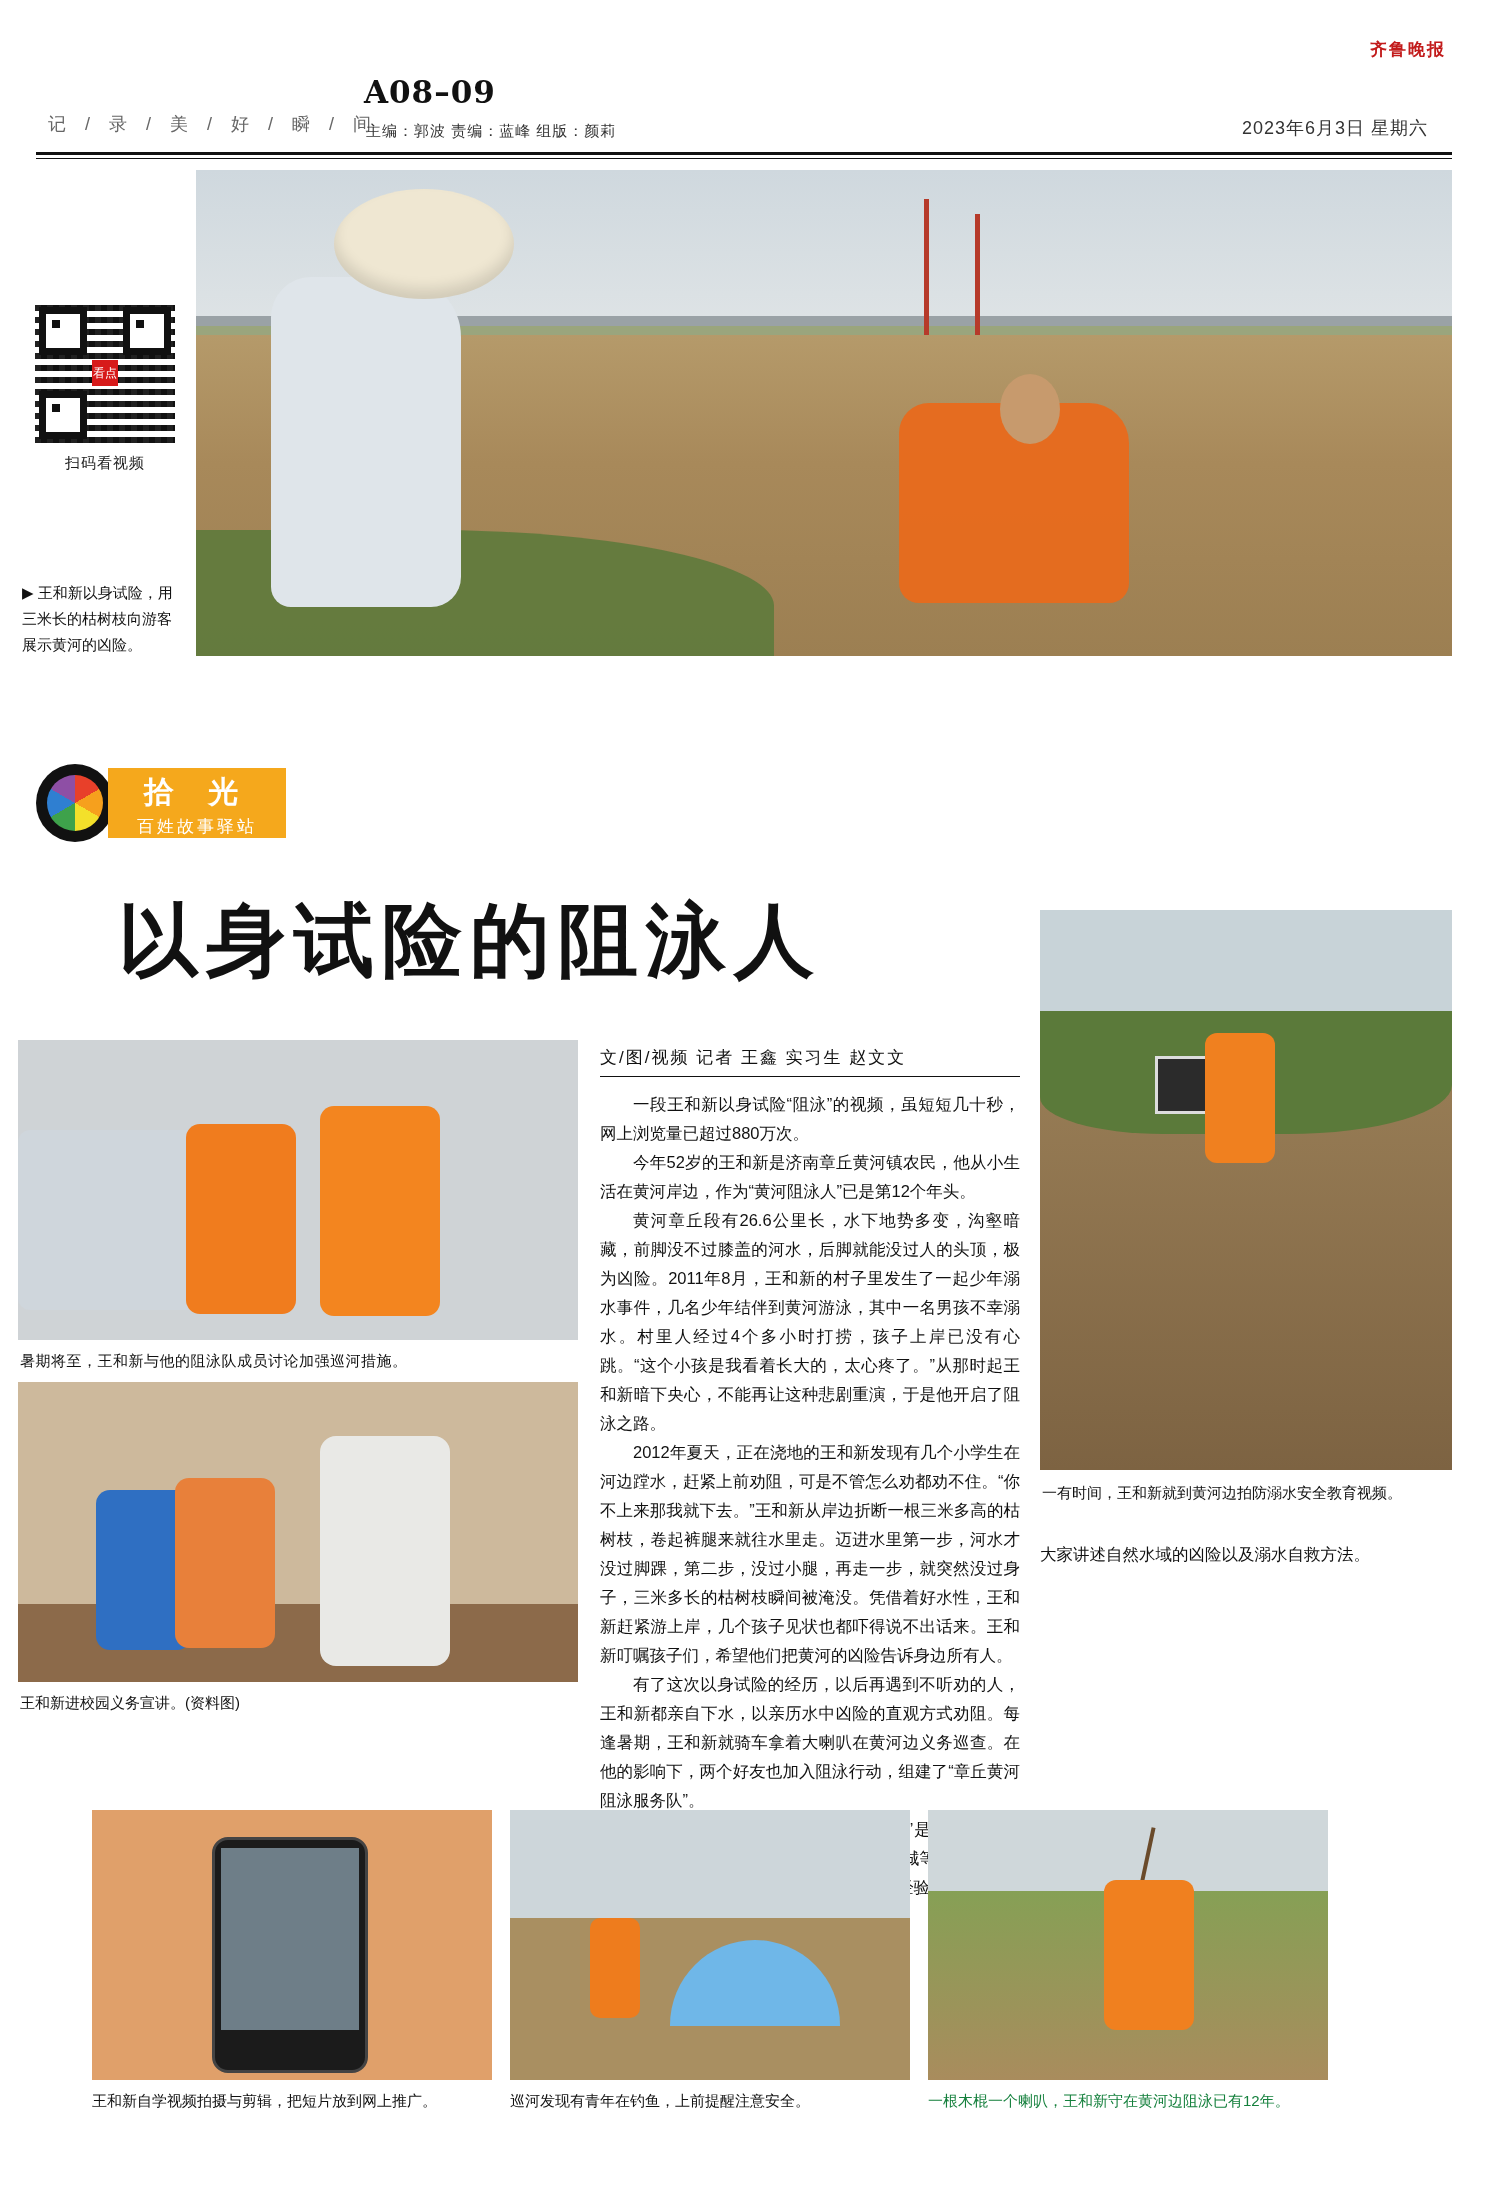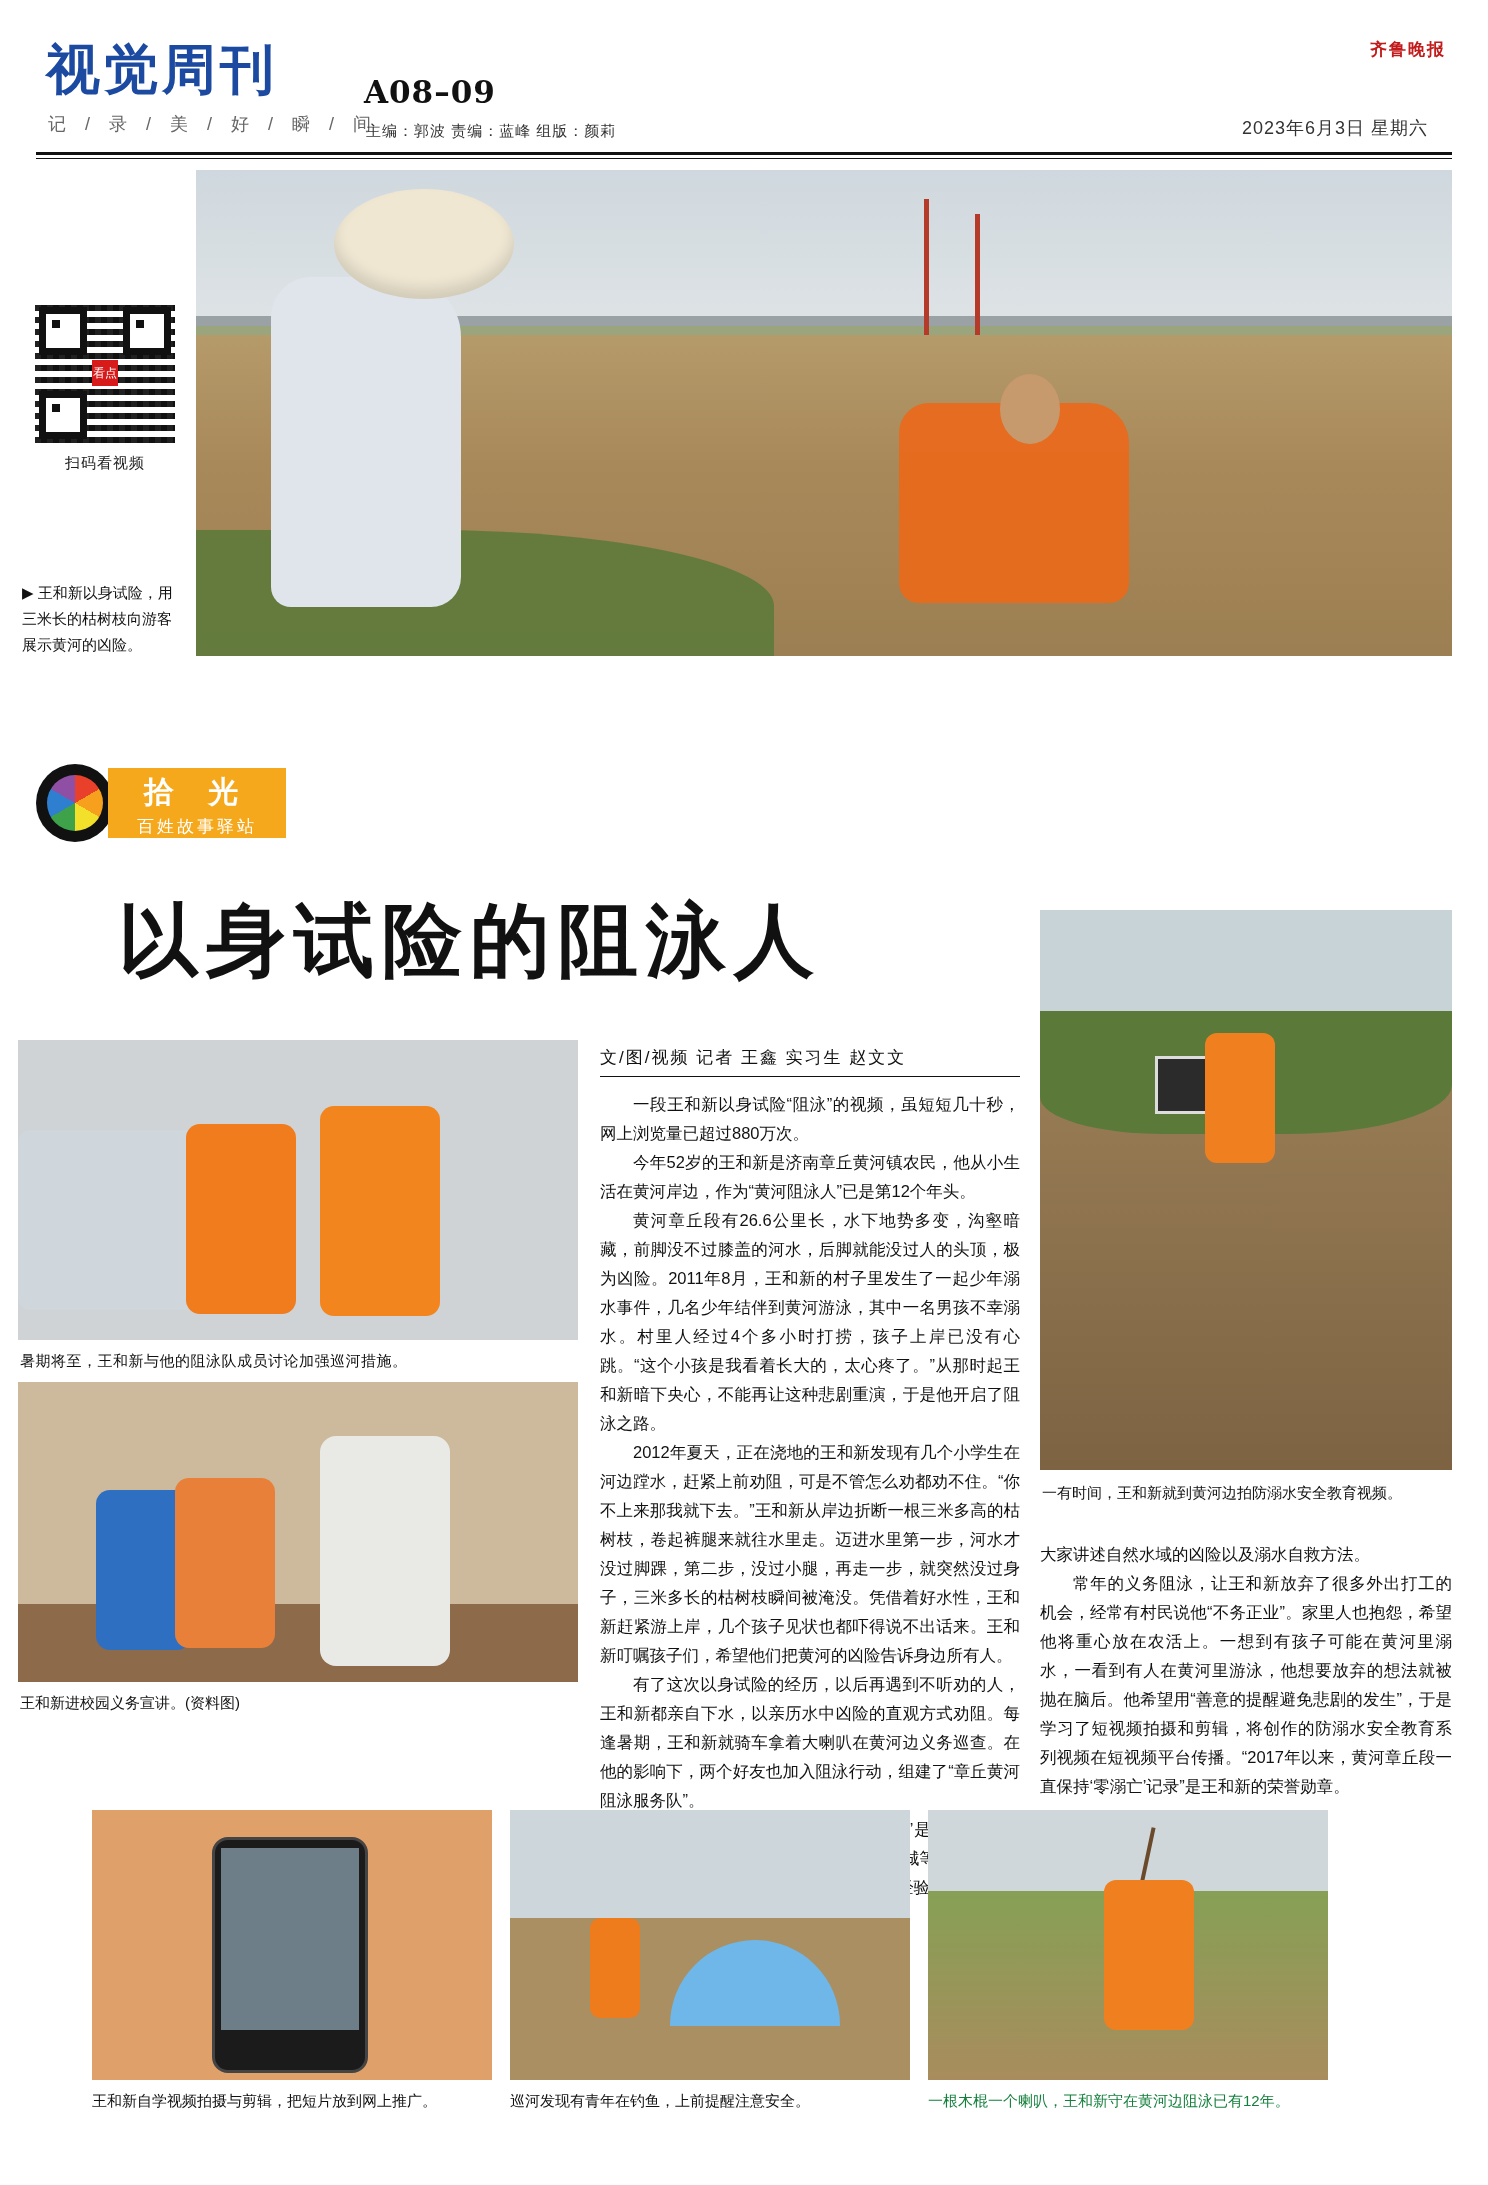--- a/index.html
+++ b/index.html
@@ -112,21 +112,20 @@
   .ph-f .man4{position:absolute;left:44%;top:26%;width:90px;height:150px;background:#f0801f;border-radius:12px;}
   .ph-f .stick{position:absolute;left:52%;top:6%;width:4px;height:150px;background:#6a4a2a;transform:rotate(12deg);}
   .cap-f{position:absolute;left:928px;top:2092px;width:420px;font-size:15px;color:#15803d;}
 </style>
 </head>
 <body>
 
 <div class="page">
 
   <div class="masthead">
-    <div class="mh-title">视觉周刊</div>
     <div class="mh-sub">记 / 录 / 美 / 好 / 瞬 / 间</div>
     <div class="mh-page">A08–09</div>
     <div class="mh-credits">主编：郭波   责编：蓝峰   组版：颜莉</div>
     <div class="mh-brand">齐鲁晚报</div>
     <div class="mh-date">2023年6月3日   星期六</div>
   </div>
   <div class="rule"></div>
   <div class="rule2"></div>
 
   <div class="qr-wrap">
@@ -205,21 +204,20 @@
     <div class="sky2"></div>
     <div class="cliff"></div>
     <div class="grass2"></div>
     <div class="screen"></div>
     <div class="man"></div>
   </div>
   <div class="cap-c">一有时间，王和新就到黄河边拍防溺水安全教育视频。</div>
 
   <div class="col2">
     <p class="noind">大家讲述自然水域的凶险以及溺水自救方法。</p>
-    <p>常年的义务阻泳，让王和新放弃了很多外出打工的机会，经常有村民说他“不务正业”。家里人也抱怨，希望他将重心放在农活上。一想到有孩子可能在黄河里溺水，一看到有人在黄河里游泳，他想要放弃的想法就被抛在脑后。他希望用“善意的提醒避免悲剧的发生”，于是学习了短视频拍摄和剪辑，将创作的防溺水安全教育系列视频在短视频平台传播。“2017年以来，黄河章丘段一直保持‘零溺亡’记录”是王和新的荣誉勋章。</p>
   </div>
 
   <div class="photo ph-d">
     <div class="bg"></div>
     <div class="phone">
         <div class="scr"></div>
       </div>
   </div>
   <div class="cap-d">王和新自学视频拍摄与剪辑，把短片放到网上推广。</div>
 

